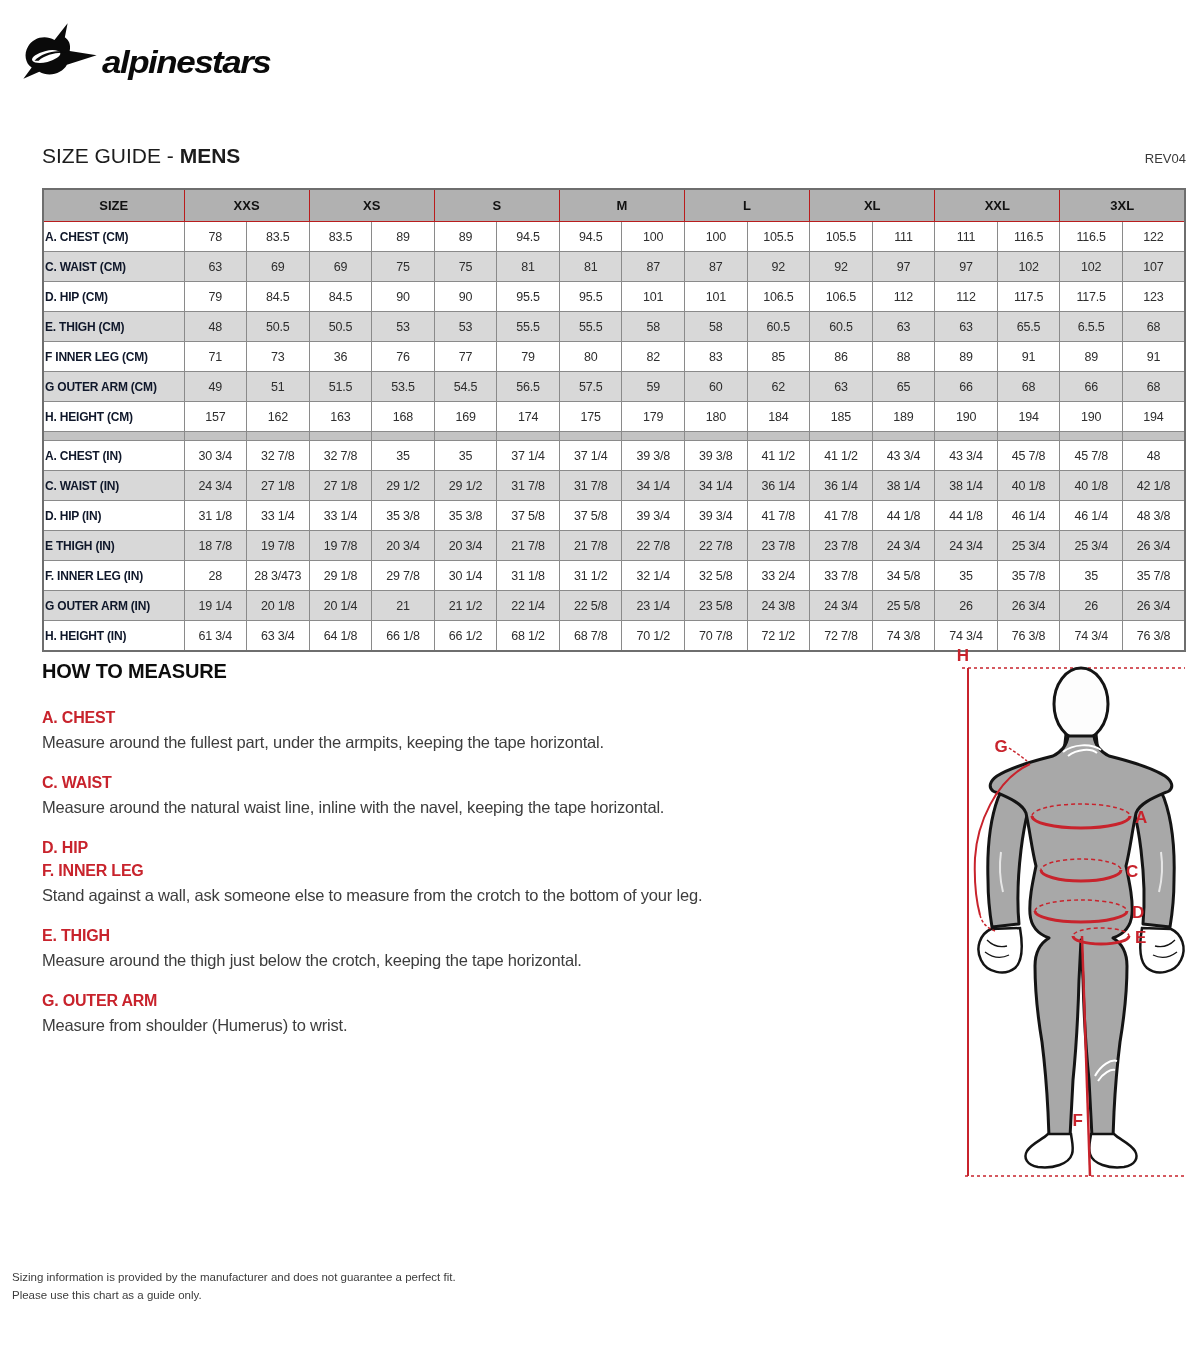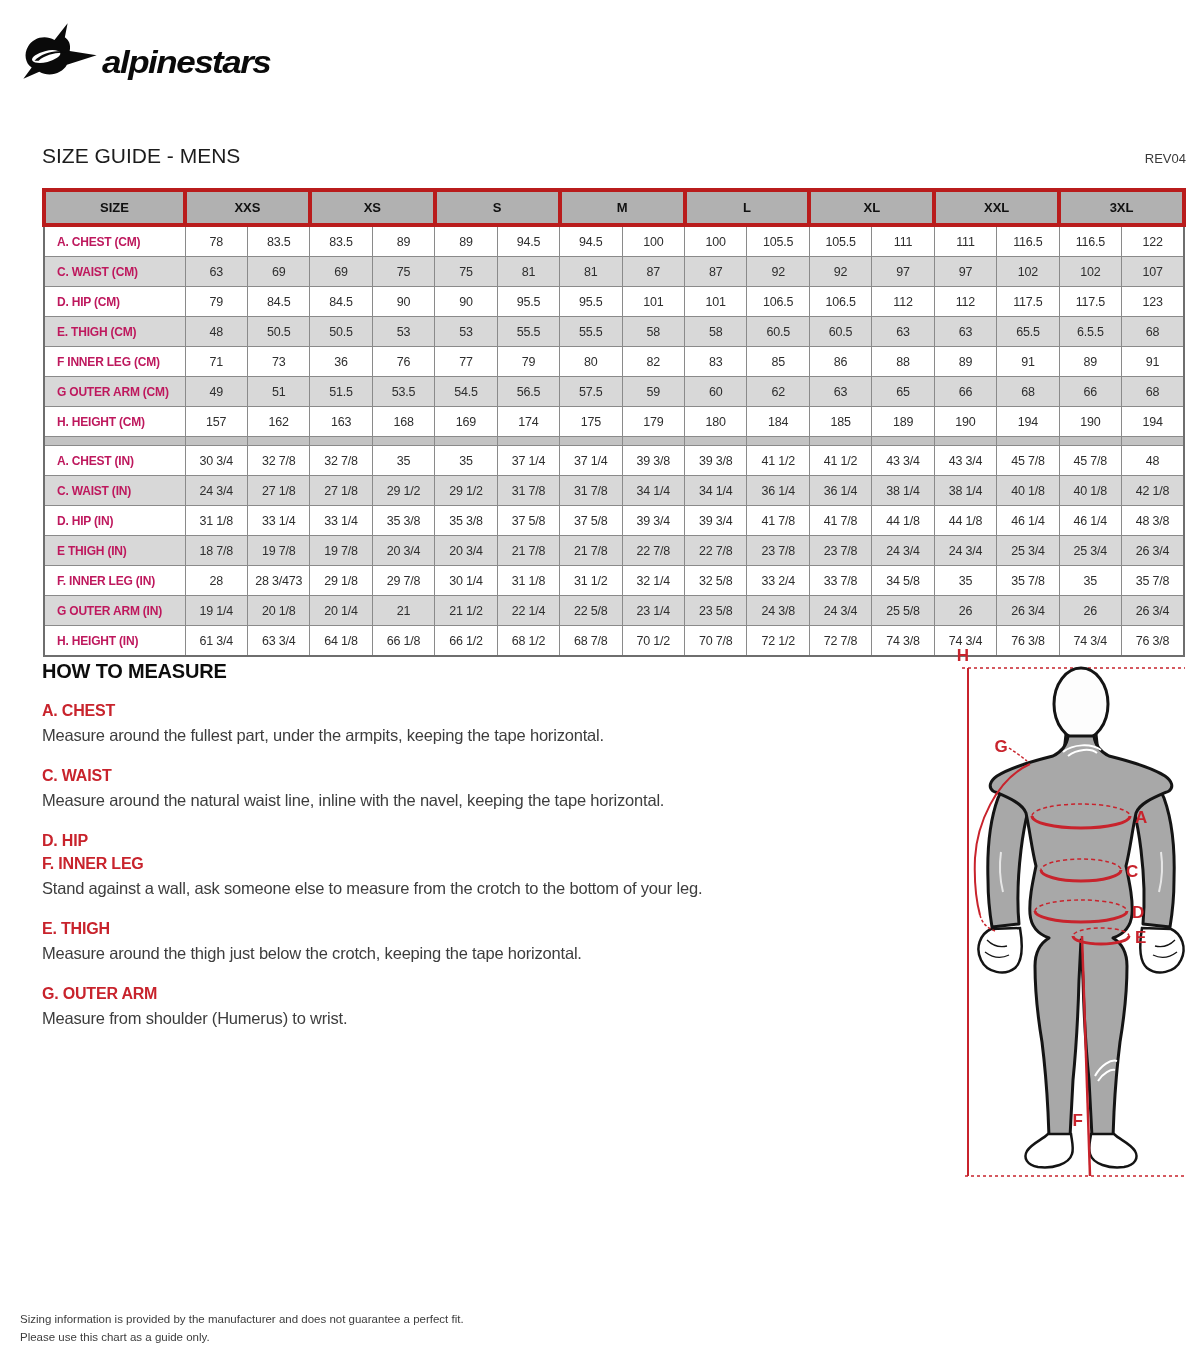--- a/index.html
+++ b/index.html
@@ -10,52 +10,52 @@
   
   .logo{position:absolute;left:22px;top:4px;display:flex;align-items:flex-end;height:78px;}
   .logo svg{width:76px;height:62px;margin-top:4px;}
   .logo-text{
     font-size:35px;font-weight:bold;font-style:italic;color:#0a0a0a;
     letter-spacing:-1.5px;margin-left:4px;transform:scaleY(0.92);
   }
   
   .title-row{position:absolute;left:42px;top:144px;width:1144px;display:flex;justify-content:space-between;align-items:flex-end;}
   .page-title{font-size:21px;font-weight:normal;color:#1c1c1c;margin:0;letter-spacing:0;}
-  .page-title b{font-weight:normal;}
+  .page-title b{font-weight:bold;}
   .rev{font-size:13px;color:#3a3a3a;padding-bottom:2px;}
   
   table.size-table{
     position:absolute;left:42px;top:188px;width:1144px;
     border-collapse:collapse;table-layout:fixed;
     border:2px solid #6e6e6e;
   }
   table.size-table th{
-    background:#b1b1b1;border:4px solid #b91c1c;height:29px;
+    background:#b1b1b1;border:1px solid #b91c1c;height:29px;
     font-size:13px;font-weight:bold;color:#111;text-align:center;
   }
   table.size-table td{
     border:1px solid #8a8a8a;height:27px;background:#fff;
     font-size:12.5px;color:#2e2e2e;text-align:center;letter-spacing:-0.2px;
   }
   table.size-table td.label{
-    text-align:left;padding-left:12px;font-weight:bold;font-size:12px;color:#be185d;
+    text-align:left;padding-left:1px;font-weight:bold;font-size:12px;color:#0f172a;
   }
   table.size-table tr.shade td{background:#d8d8d8;}
   table.size-table tr.sep td{height:8px;background:#c3c3c3;padding:0;}
   
   .measure{position:absolute;left:42px;top:660px;width:900px;}
-  .measure-title{font-size:20px;font-weight:bold;color:#0d0d0d;margin:0 0 19px 0;letter-spacing:-0.2px;}
+  .measure-title{font-size:20px;font-weight:bold;color:#0d0d0d;margin:0 0 26px 0;letter-spacing:-0.2px;}
   .measure-item h3{font-size:16px;font-weight:bold;margin:0 0 5px 0;letter-spacing:-0.2px;}
   .measure-item p{font-size:16.5px;color:#3d3d3d;margin:0 0 21px 0;line-height:21px;letter-spacing:-0.2px;}
   
   .figure{position:absolute;left:935px;top:640px;width:260px;height:550px;}
   .figure svg{width:260px;height:550px;display:block;}
   .diag-label{font-family:"Liberation Sans",sans-serif;font-size:17px;font-weight:bold;}
   
-  .page-footer{position:absolute;left:20px;top:1268px;margin-top:42px;}
+  .page-footer{position:absolute;left:12px;top:1268px;}
   .page-footer p{margin:0;font-size:11.5px;line-height:18px;color:#3c3c3c;}
 </style>
 </head>
 <body>
 
 <div class="logo">
   <svg viewBox="0 0 110 84">
     <path d="M66,2 L47,26 C33,18 16,23 9,35 C2,46 5,60 14,66 L2,82 L25,72 C39,80 58,75 65,62 L108,48 L69,42 C71,33 68,26 62,22 Z" fill="#0a0a0a"></path>
     <ellipse cx="35" cy="50" rx="21" ry="8" fill="#ffffff" transform="rotate(-14 35 50)"></ellipse>
     <path d="M18,56 C30,44 52,39 63,45 C52,43 34,47 24,56 Z" fill="#0a0a0a"></path>

